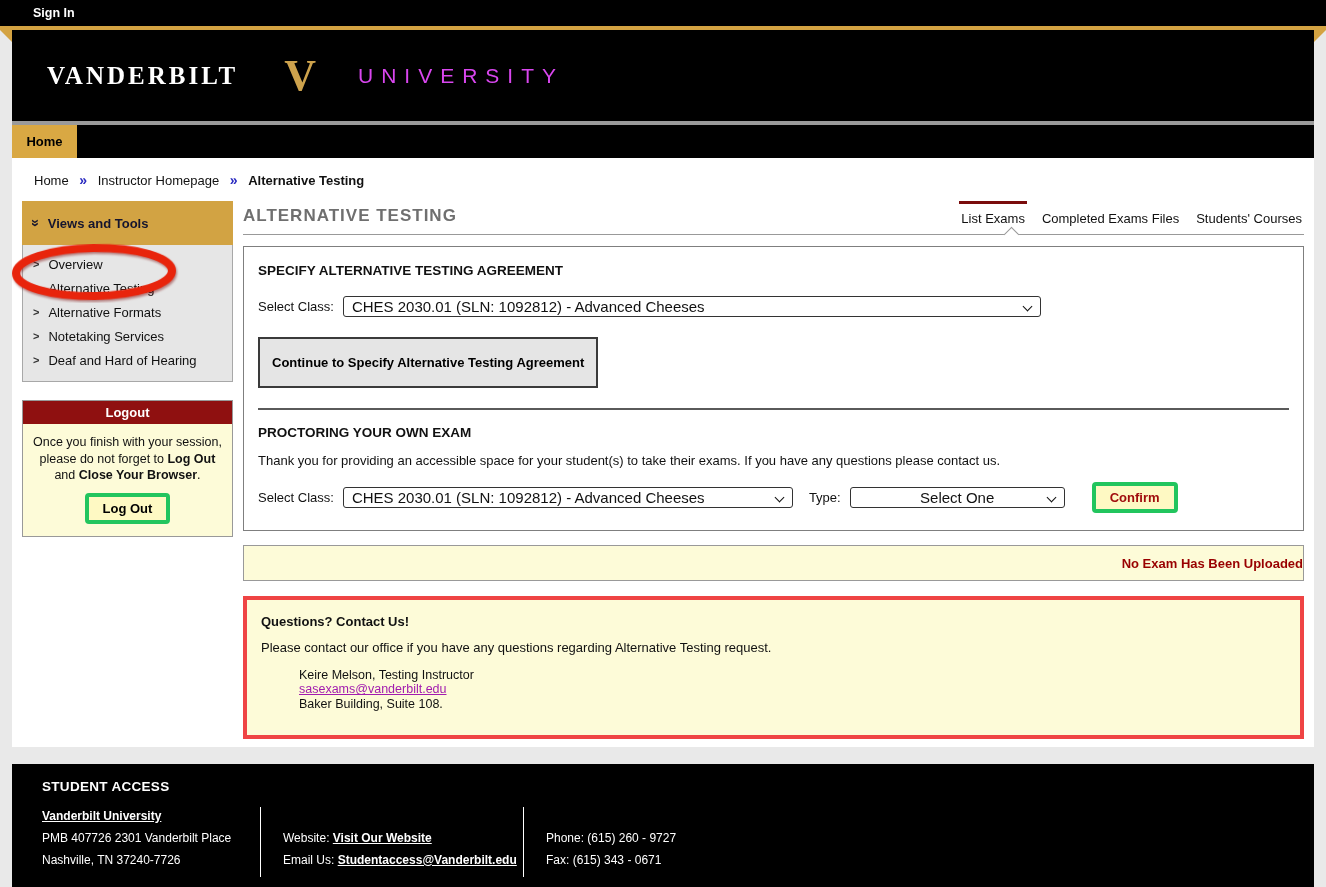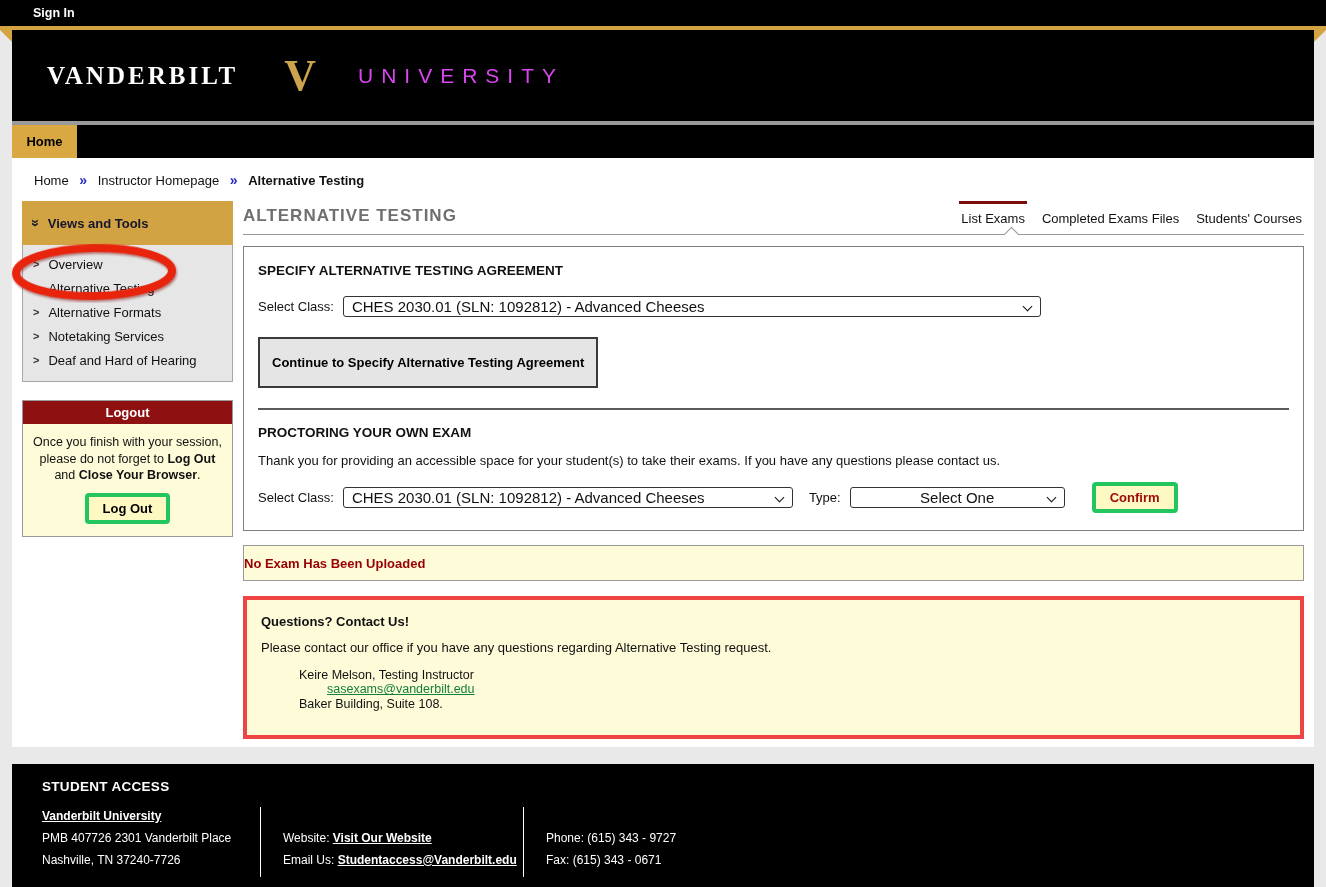--- a/index.html
+++ b/index.html
@@ -73,28 +73,28 @@
   .select .arrow { position:absolute; right:9px; top:6px; width:7px; height:7px; border-right:1.6px solid #111; border-bottom:1.6px solid #111; transform:rotate(45deg); }
   .sel-wide { width:698px; }
   .sel-med { width:450px; }
   .sel-small { width:215px;justify-content:center; }
   .continue-btn { margin-top:20px; background:#e5e5e5; border:2px solid #3a3a3a; border-radius:0; font-weight:bold; font-size:13px; font-family:"Liberation Sans", sans-serif; padding:16px 12px; cursor:pointer; }
   .box-divider { border:none; border-top:2px solid #5a5a5a; margin:20px 0 15px; }
   .proc-msg { font-size:13px; margin-top:13px; }
   .type-lbl { margin-left:16px; }
   .confirm-btn { margin-left:27px; color:#a00c0c; padding:3px 11px; background:#eee; }
 
-  .banner { margin-top:14px; border:1px solid #999; background:#fdfbd8; height:36px; display:flex; align-items:center; justify-content:flex-start; }
+  .banner { margin-top:14px; border:1px solid #999; background:#fdfbd8; height:36px; display:flex; align-items:center; justify-content:flex-end; }
   .banner span { color:#990000; font-weight:bold; font-size:13px; }
 
   .contact-box { margin-top:15px; border:4px solid #ef4444; background:#fdfbd8; padding:14px 14px 24px; }
   .contact-box .heading { font-weight:bold; font-size:13px; }
   .contact-box .msg { font-size:13px; margin-top:11px; }
   .contact-block { margin:13px 0 0 38px; font-size:12.5px; line-height:1.14; }
-  a.mail { color:#15803d; text-decoration:underline; cursor:pointer;margin-left:28px; }
+  a.mail { color:#a21caf; text-decoration:underline; cursor:pointer; }
 
   
   .footer { margin-top:17px; background:#000; color:#fff; }
   .footer-top { display:flex; padding:15px 0 20px; min-height:128px; }
   .f-head { font-weight:bold; font-size:13.5px; letter-spacing:0.3px; }
   .col-help { width:154px; flex:0 0 154px; border-right:1px solid #fff; }
   .col-help .f-head { padding-left:21px; }
   .col-help .flink { text-align:center; line-height:22px; font-size:12px; cursor:pointer; }
   .col-help .links { margin-top:11px; }
   .col-sa { flex:1; padding-left:30px; }
@@ -262,21 +262,21 @@
           </div>
           <div class="sa-div"></div>
           <div class="sa-col sa-col2">
             <div class="sa-pad"></div>
             <div><span>Website: </span><span class="f-link">Visit Our Website</span></div>
             <div><span>Email Us: </span><span class="f-link">Studentaccess@Vanderbilt.edu</span></div>
           </div>
           <div class="sa-div"></div>
           <div class="sa-col sa-col3">
             <div class="sa-pad"></div>
-            <div>Phone: (615) 343 - 9727</div>
+            <div>Phone: (615) 260 - 9727</div>
             <div>Fax: (615) 343 - 0671</div>
           </div>
         </div>
       </div>
     </div>
     <div class="footer-line"></div>
     <div class="license"></div>
   </div>
 </div>
 

